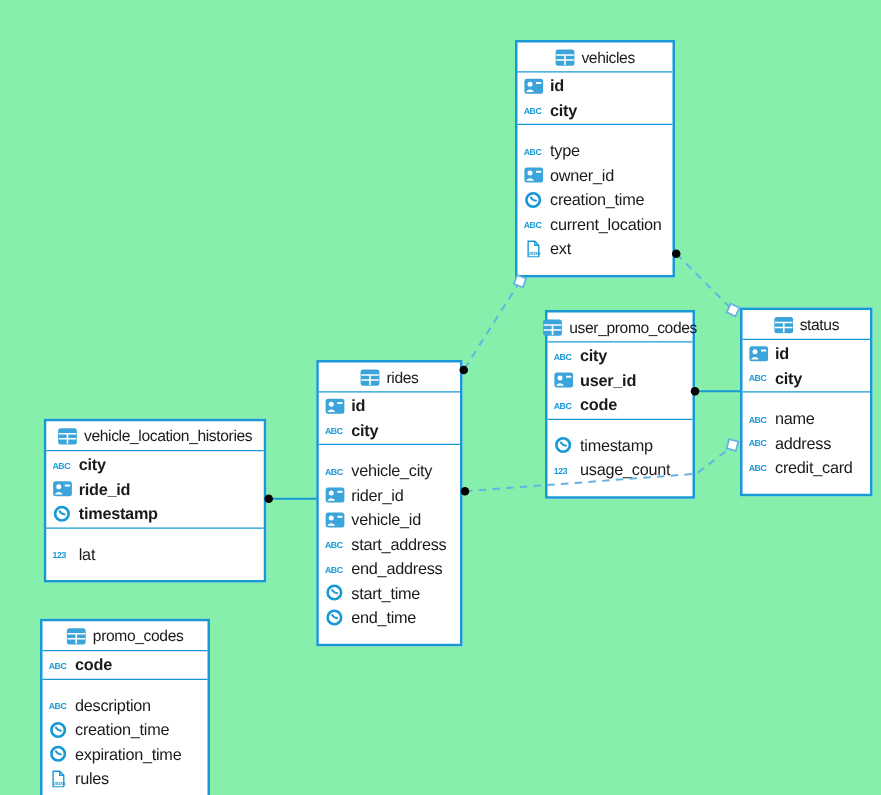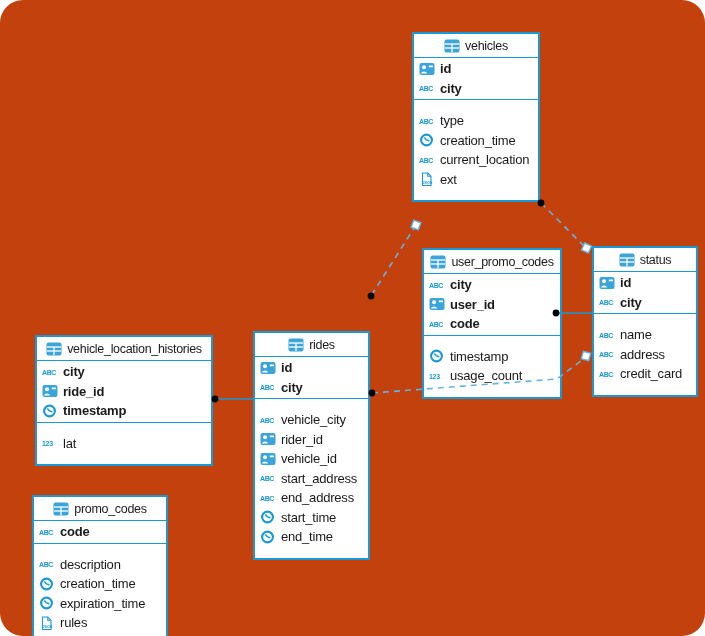--- a/index.html
+++ b/index.html
@@ -1,18 +1,18 @@
 <!DOCTYPE html>
 <html><head>
 <meta charset="utf-8">
 <style>
   html,body{margin:0;padding:0;background:#ffffff;}
   #canvas{
-    position:relative;width:705px;height:636px;background:#c2410c;overflow:hidden;
-    font-family:"Liberation Sans",sans-serif;color:#1a1a1a;border-radius:23px;
+    position:relative;width:705px;height:636px;background:#86efac;overflow:hidden;
+    font-family:"Liberation Sans",sans-serif;color:#1a1a1a;
   }
   .er-table{
     position:absolute;box-sizing:border-box;background:#ffffff;
     border:2px solid #1899d6;z-index:1;
   }
   .er-header{
     display:flex;align-items:center;justify-content:center;gap:5px;
     height:23px;border-bottom:1.5px solid #1899d6;padding:0 2px;white-space:nowrap;
   }
   .er-title{font-size:12.5px;letter-spacing:-0.3px;}
@@ -70,20 +70,31 @@
             <span class="icon">
               <svg width="16" height="14" viewBox="0 0 16 14">
                 <text x="0" y="10" font-size="7" font-weight="bold" letter-spacing="-0.4" fill="#1899d6" font-family="Liberation Sans,sans-serif">ABC</text>
               </svg>
             </span>
             <span class="field-name">type</span>
           </div>
           <div class="field-row">
             <span class="icon">
               <svg width="16" height="14" viewBox="0 0 16 14">
+                <rect x="0.5" y="1" width="15" height="12" rx="2" fill="#3ba4da"></rect>
+                <circle cx="5" cy="5.3" r="2" fill="#fff"></circle>
+                <path d="M1.9,11.6 C2.7,8.8 7.3,8.8 8.1,11.6 Z" fill="#fff"></path>
+                <rect x="9.8" y="3.6" width="4.2" height="1.6" rx="0.5" fill="#fff"></rect>
+              </svg>
+            </span>
+            <span class="field-name">owner_id</span>
+          </div>
+          <div class="field-row">
+            <span class="icon">
+              <svg width="16" height="14" viewBox="0 0 16 14">
                 <circle cx="7.5" cy="7" r="5.4" fill="none" stroke="#1899d6" stroke-width="2.1"></circle>
                 <line x1="7.5" y1="7" x2="5.3" y2="4.6" stroke="#1899d6" stroke-width="1.5"></line>
                 <line x1="7.5" y1="7" x2="10.4" y2="7.7" stroke="#1899d6" stroke-width="1.5"></line>
               </svg>
             </span>
             <span class="field-name">creation_time</span>
           </div>
           <div class="field-row">
             <span class="icon">
               <svg width="16" height="14" viewBox="0 0 16 14">
@@ -97,21 +108,21 @@
               <svg width="16" height="14" viewBox="0 0 16 14">
                 <path d="M3.5,1 h5.3 l3.2,3.2 v9.3 h-8.5 z" fill="#fff" stroke="#1899d6" stroke-width="1.1"></path>
                 <path d="M8.8,1 v3.2 h3.2" fill="none" stroke="#1899d6" stroke-width="1.1"></path>
                 <text x="3.6" y="12.2" font-size="3.6" font-weight="bold" fill="#1899d6" font-family="Liberation Sans,sans-serif">JSON</text>
               </svg>
             </span>
             <span class="field-name">ext</span>
           </div>
         </div>
       </div>
-      <div class="er-table" style="left: 422px; top: 248px; width: 140px;">
+      <div class="er-table" style="left: 436px; top: 248px; width: 120px;">
         <div class="er-header">
           <span class="icon">
             <svg width="16" height="14" viewBox="0 0 16 14">
               <rect x="0.5" y="0.5" width="15" height="13" rx="2" fill="#3ba4da"></rect>
               <line x1="1" y1="5" x2="15" y2="5" stroke="#fff" stroke-width="1.3"></line>
               <line x1="1" y1="9" x2="15" y2="9" stroke="#fff" stroke-width="1.3"></line>
               <line x1="8" y1="5" x2="8" y2="13" stroke="#fff" stroke-width="1.3"></line>
             </svg>
           </span>
           <span class="er-title">user_promo_codes</span>
@@ -219,21 +230,21 @@
           <div class="field-row">
             <span class="icon">
               <svg width="16" height="14" viewBox="0 0 16 14">
                 <text x="0" y="10" font-size="7" font-weight="bold" letter-spacing="-0.4" fill="#1899d6" font-family="Liberation Sans,sans-serif">ABC</text>
               </svg>
             </span>
             <span class="field-name">credit_card</span>
           </div>
         </div>
       </div>
-      <div class="er-table" style="left: 253px; top: 288px; width: 117px; margin-top: 43px;">
+      <div class="er-table" style="left: 253px; top: 288px; width: 117px;">
         <div class="er-header">
           <span class="icon">
             <svg width="16" height="14" viewBox="0 0 16 14">
               <rect x="0.5" y="0.5" width="15" height="13" rx="2" fill="#3ba4da"></rect>
               <line x1="1" y1="5" x2="15" y2="5" stroke="#fff" stroke-width="1.3"></line>
               <line x1="1" y1="9" x2="15" y2="9" stroke="#fff" stroke-width="1.3"></line>
               <line x1="8" y1="5" x2="8" y2="13" stroke="#fff" stroke-width="1.3"></line>
             </svg>
           </span>
           <span class="er-title">rides</span>

